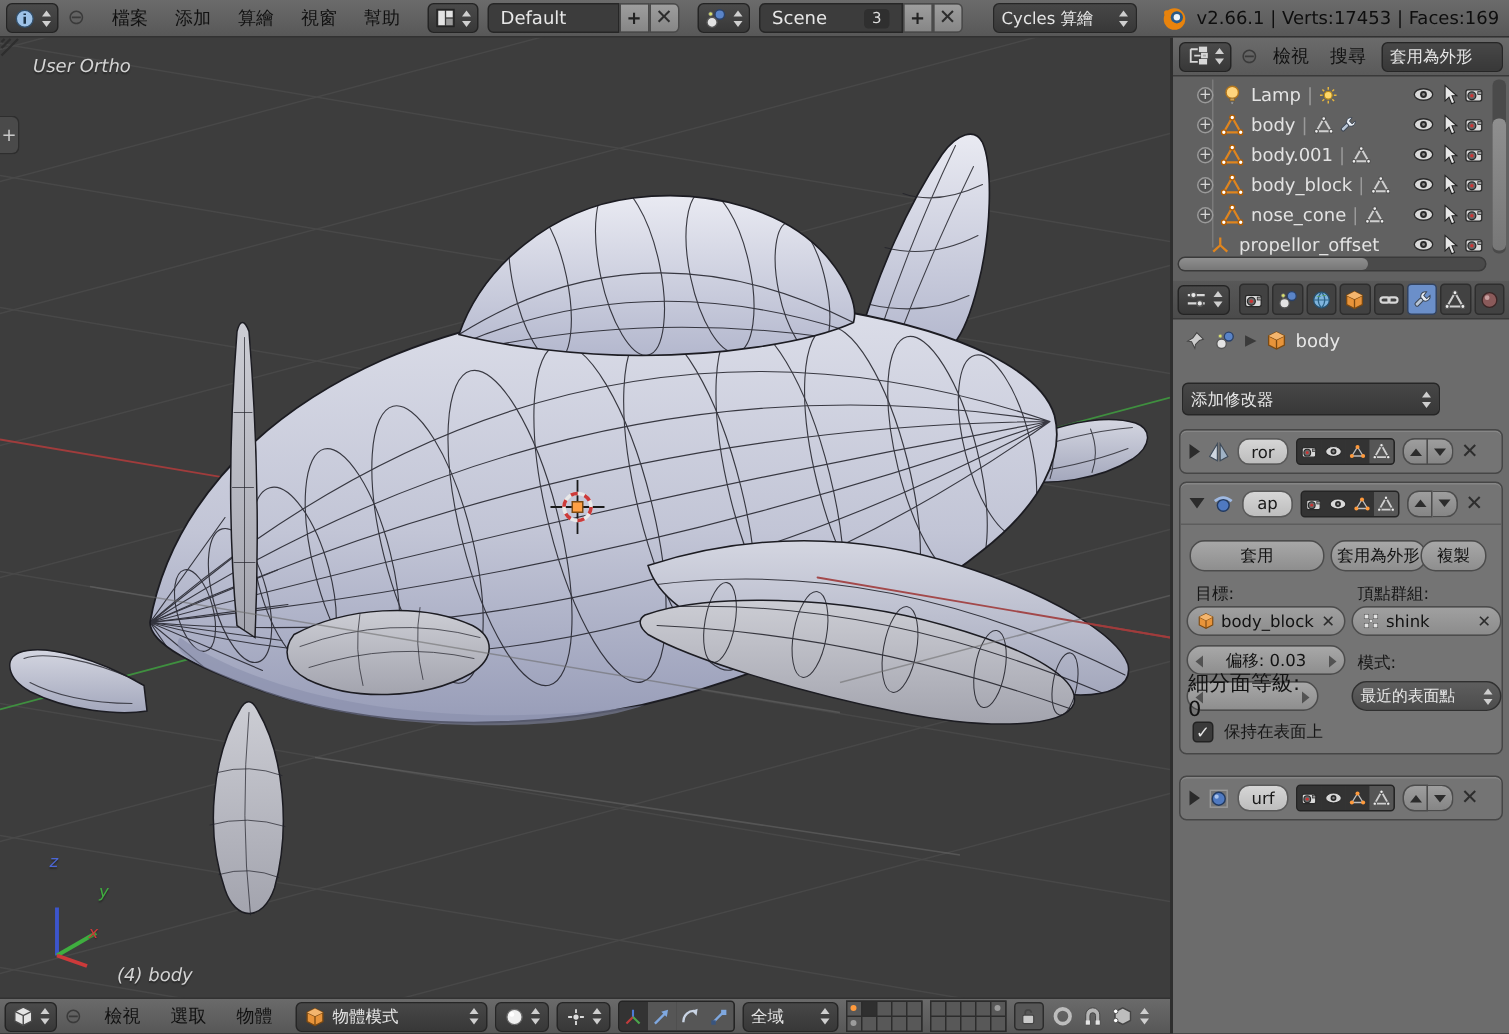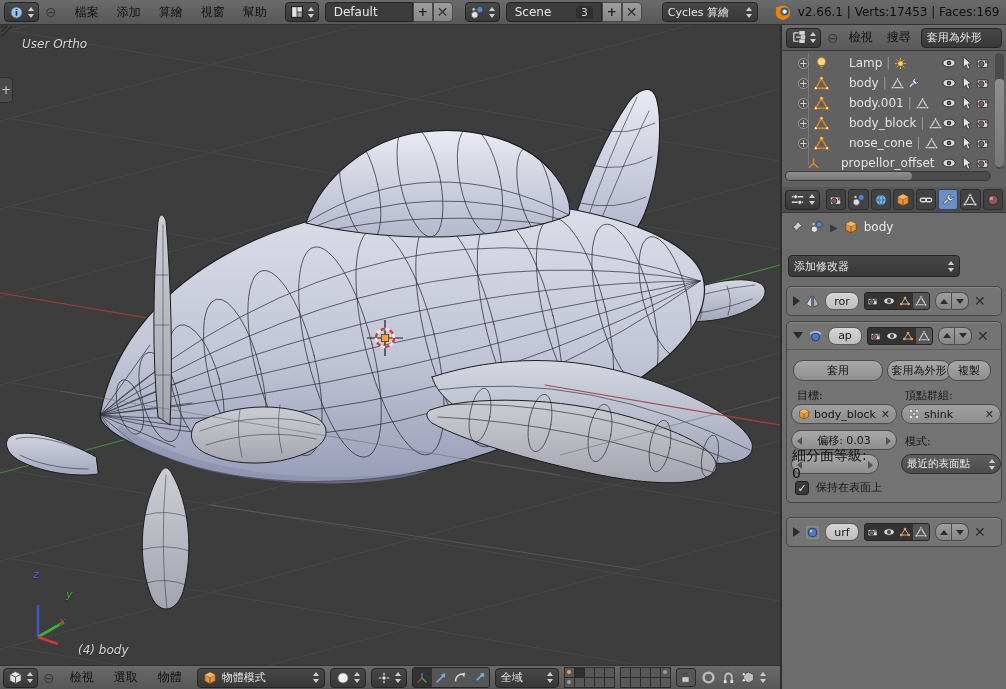--- a/index.html
+++ b/index.html
@@ -64,21 +64,21 @@
 
   
   #rightpanel { position:absolute; left:780px; top:25px; width:226px; height:664px;
     background:#646464; border-left:2px solid #2e2e2e; }
 
   
   #outliner { position:absolute; left:0; top:0; width:224px; height:162px; background:#616161; }
   #outliner-header { display:flex; align-items:center; gap:6px; height:26px; padding:0 4px;
     background:linear-gradient(#6b6b6b,#5a5a5a); border-bottom:1px solid #3a3a3a; }
   .orow { position:absolute; left:0; width:212px; height:20px; display:flex; align-items:center; color:#e3e3e3; }
-  .orow .lbl { margin-left:20px; font-size:12px; }
+  .orow .lbl { margin-left:5px; font-size:12px; }
   .orow .sep { color:#9a9a9a; margin:0 4px; }
   .orow .right-ics { position:absolute; right:4px; display:flex; gap:3px; }
   .treeline { position:absolute; left:26px; top:28px; width:1px; height:112px; background:#7a7a7a; }
   .plusc { width:11px; height:11px; border-radius:50%; border:1px solid #9a9a9a; color:#d8d8d8;
     font-size:10px; line-height:9px; text-align:center; background:#555; margin-left:16px; }
   #o-hscroll { position:absolute; left:3px; top:146px; width:206px; height:10px; background:#4a4a4a;
     border-radius:5px; border:1px solid #3a3a3a; }
   #o-hscroll .thumb { width:62%; height:8px; background:linear-gradient(#8f8f8f,#777); border-radius:4px; }
   #o-vscroll { position:absolute; right:2px; top:28px; width:9px; height:116px; background:#4a4a4a; border-radius:4px; }
   #o-vscroll .thumb { position:absolute; top:26px; width:9px; height:88px; background:linear-gradient(#8f8f8f,#777); border-radius:4px; }

